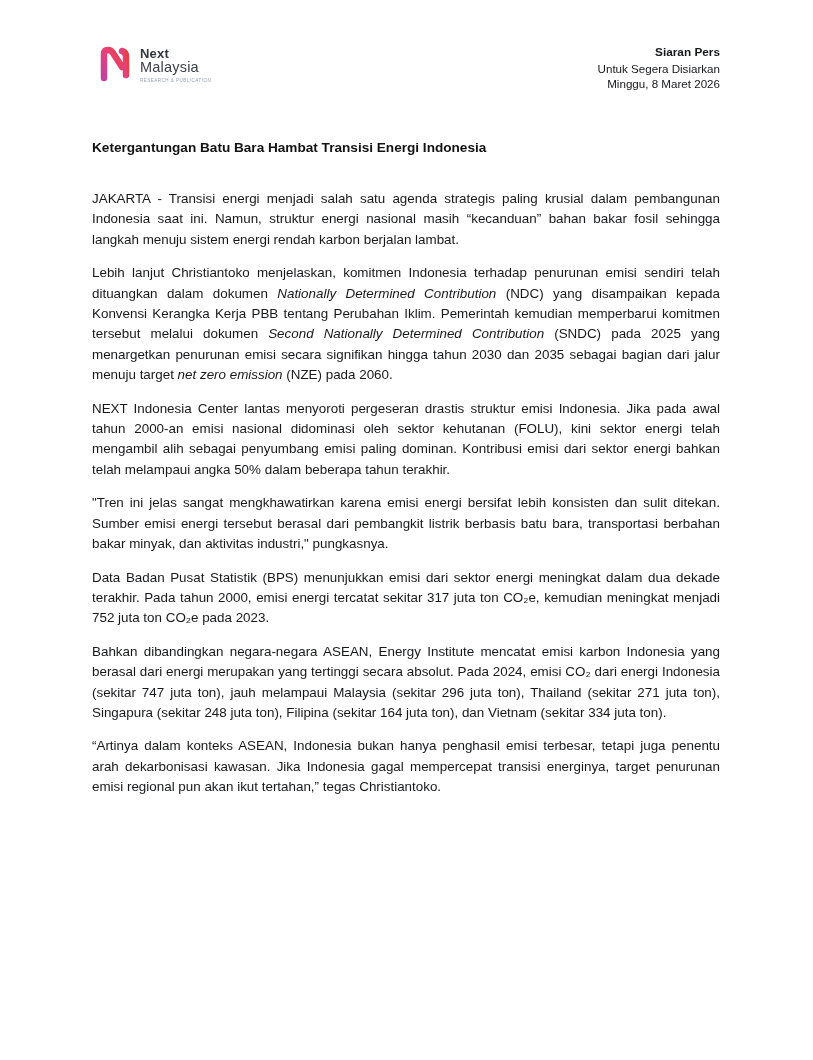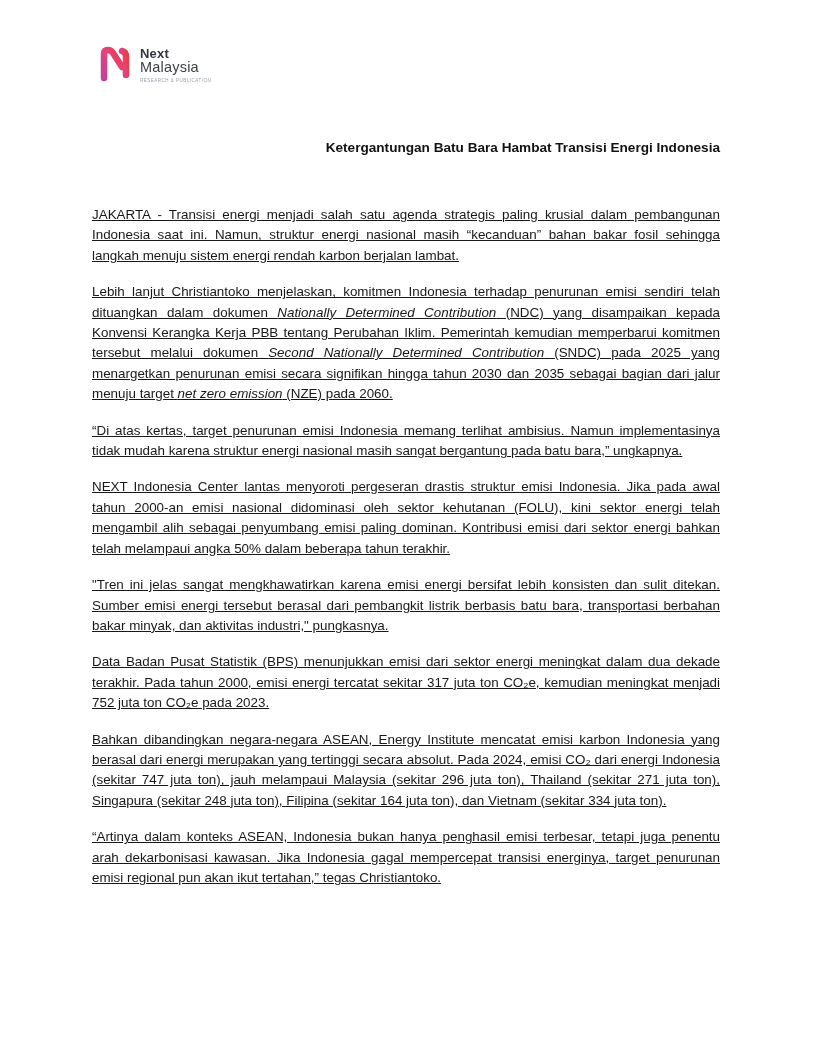--- a/index.html
+++ b/index.html
@@ -41,37 +41,37 @@
     text-transform: uppercase;
   }
   .press-meta { text-align: right; line-height: 15.5px; font-size: 11.6px; color: #17181a; }
   .press-meta .pm-bold { font-weight: bold; font-size: 11.8px; }
   
   .doc-title {
     position: absolute;
     top: 140px;
     left: 92px;
     right: 93px;
-    text-align: right;
+    text-align: left;
     font-weight: bold;
     font-size: 13.6px;
     color: #121212;
   }
   
   .article-body {
     position: absolute;
     top: 189px;
     left: 92px;
     right: 93px;
     font-size: 13.4px;
     line-height: 20.4px;
     text-align: justify;
     color: #17181a;
   }
-  .article-body p { margin: 16px 0 13px 0; text-decoration: underline; }
+  .article-body p { margin: 0 0 13px 0; }
   .article-body em { font-style: italic; }
 </style>
 </head>
 <body>
 
 <div class="page">
 
   <div class="header-row">
 
     <div class="logo">
@@ -88,29 +88,33 @@
           <path d="M30 30 L30 12 Q30 7 26 6" fill="none" stroke="url(#ngrad)" stroke-width="6.5" stroke-linecap="round"></path>
         </svg>
       </span>
       <span class="logo-text">
         <div class="logo-name-1">Next</div>
         <div class="logo-name-2">Malaysia</div>
         <div class="logo-tagline">Research &amp; Publication</div>
       </span>
     </div>
 
+    <div class="press-meta">
+      <div class="pm-bold">Siaran Pers</div>
+      <div>Untuk Segera Disiarkan</div>
+      <div>Minggu, 8 Maret 2026</div>
+    </div>
 
   </div>
 
   <div class="doc-title">Ketergantungan Batu Bara Hambat Transisi Energi Indonesia</div>
 
   <div class="article-body">
       <p><span>JAKARTA - Transisi energi menjadi salah satu agenda strategis paling krusial dalam pembangunan Indonesia saat ini. Namun, struktur energi nasional masih “kecanduan” bahan bakar fosil sehingga langkah menuju sistem energi rendah karbon berjalan lambat.</span></p>
       <p><span>Lebih lanjut Christiantoko menjelaskan, komitmen Indonesia terhadap penurunan emisi sendiri telah dituangkan dalam dokumen </span><em>Nationally Determined Contribution</em><span> (NDC) yang disampaikan kepada Konvensi Kerangka Kerja PBB tentang Perubahan Iklim. Pemerintah kemudian memperbarui komitmen tersebut melalui dokumen </span><em>Second Nationally Determined Contribution</em><span> (SNDC) pada 2025 yang menargetkan penurunan emisi secara signifikan hingga tahun 2030 dan 2035 sebagai bagian dari jalur menuju target </span><em>net zero emission</em><span> (NZE) pada 2060.</span></p>
-      <p><span>“Di atas kertas, target penurunan emisi Indonesia memang terlihat ambisius. Namun implementasinya tidak mudah karena struktur energi nasional masih sangat bergantung pada batu bara,” ungkapnya.</span></p>
       <p><span>NEXT Indonesia Center lantas menyoroti pergeseran drastis struktur emisi Indonesia. Jika pada awal tahun 2000-an emisi nasional didominasi oleh sektor kehutanan (FOLU), kini sektor energi telah mengambil alih sebagai penyumbang emisi paling dominan. Kontribusi emisi dari sektor energi bahkan telah melampaui angka 50% dalam beberapa tahun terakhir.</span></p>
       <p><span>"Tren ini jelas sangat mengkhawatirkan karena emisi energi bersifat lebih konsisten dan sulit ditekan. Sumber emisi energi tersebut berasal dari pembangkit listrik berbasis batu bara, transportasi berbahan bakar minyak, dan aktivitas industri," pungkasnya.</span></p>
       <p><span>Data Badan Pusat Statistik (BPS) menunjukkan emisi dari sektor energi meningkat dalam dua dekade terakhir. Pada tahun 2000, emisi energi tercatat sekitar 317 juta ton CO₂e, kemudian meningkat menjadi 752 juta ton CO₂e pada 2023.</span></p>
       <p><span>Bahkan dibandingkan negara-negara ASEAN, Energy Institute mencatat emisi karbon Indonesia yang berasal dari energi merupakan yang tertinggi secara absolut. Pada 2024, emisi CO₂ dari energi Indonesia (sekitar 747 juta ton), jauh melampaui Malaysia (sekitar 296 juta ton), Thailand (sekitar 271 juta ton), Singapura (sekitar 248 juta ton), Filipina (sekitar 164 juta ton), dan Vietnam (sekitar 334 juta ton).</span></p>
       <p><span>“Artinya dalam konteks ASEAN, Indonesia bukan hanya penghasil emisi terbesar, tetapi juga penentu arah dekarbonisasi kawasan. Jika Indonesia gagal mempercepat transisi energinya, target penurunan emisi regional pun akan ikut tertahan,” tegas Christiantoko.</span></p>
     </div>
 
 </div>
 
 </body></html>

